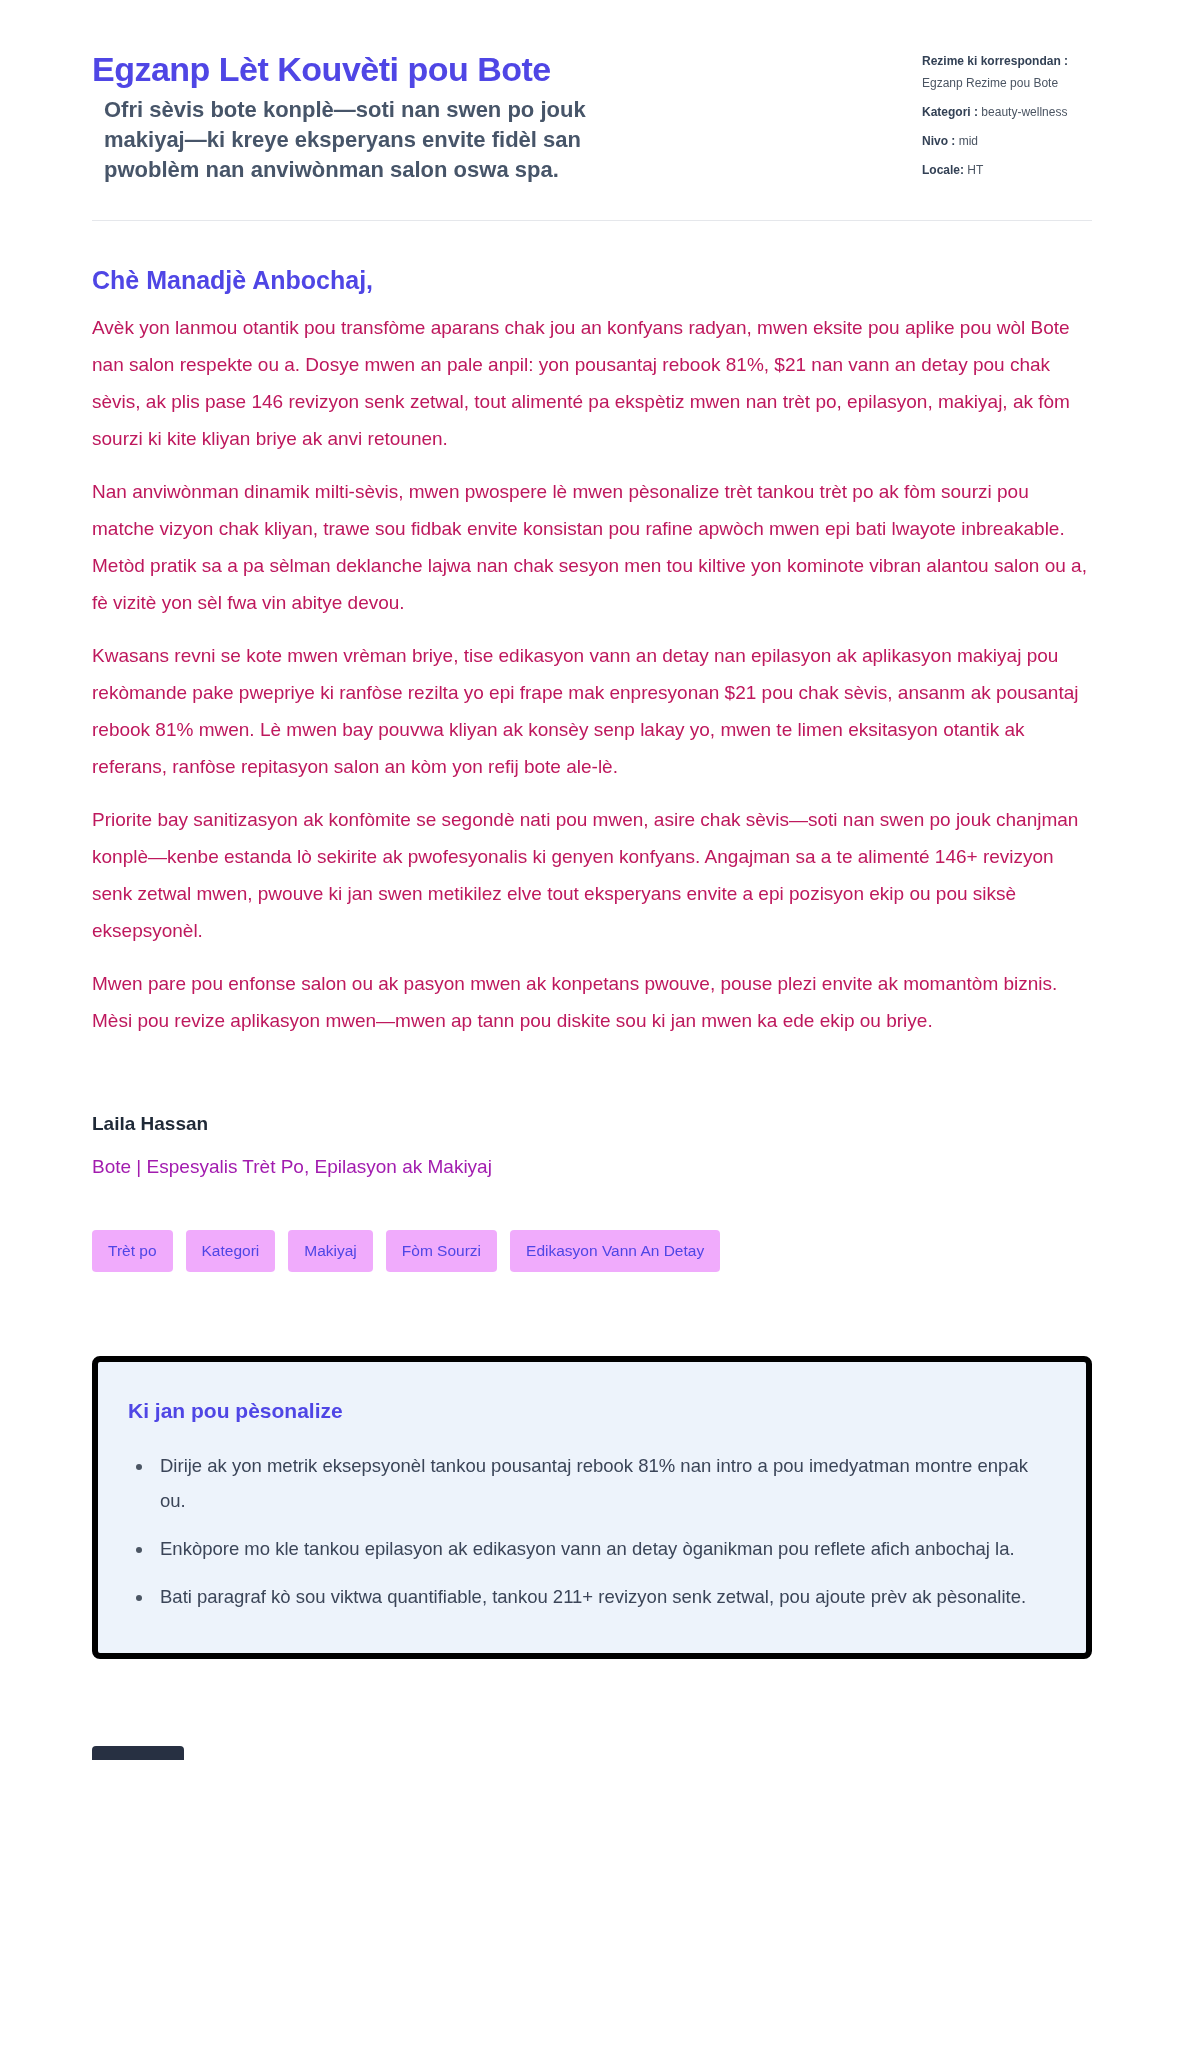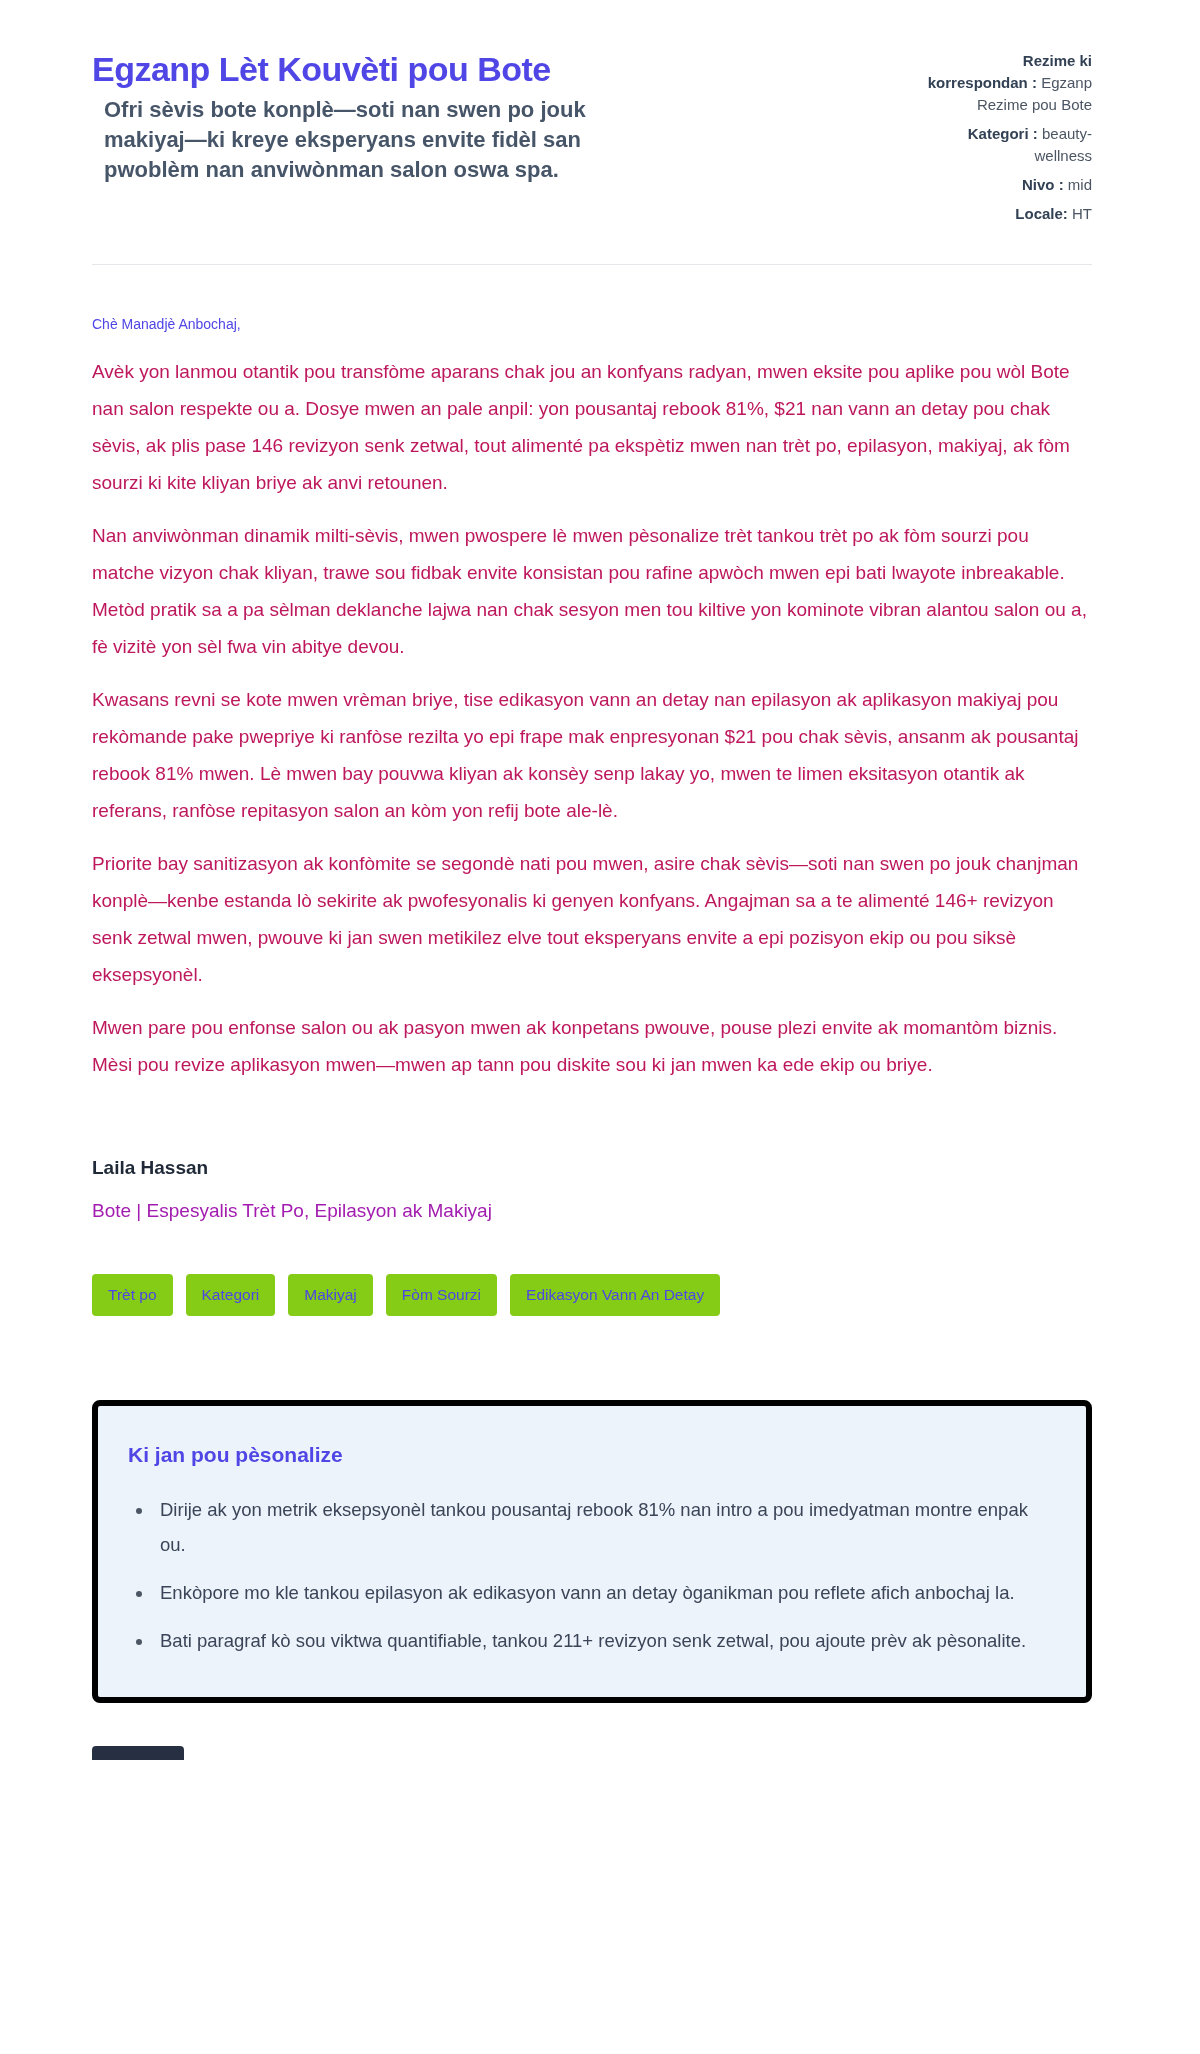--- a/index.html
+++ b/index.html
@@ -36,41 +36,41 @@
   .doc-subtitle {
     margin: 7px 12px 0;
     max-width: 500px;
     font-size: 22px;
     line-height: 30px;
     font-weight: bold;
     color: #475569;
   }
   .meta {
     width: 170px;
-    text-align: right;
-    font-size: 15px;
+    text-align: left;
+    font-size: 12px;
     line-height: 22px;
     color: #4b5563;
     overflow-wrap: anywhere;
   }
   .meta-row { margin-bottom: 7px; }
   .meta-label { font-weight: bold; color: #334155; }
 
   .divider {
     border: none;
     border-top: 1px solid #e5e7eb;
     margin: 32px 0 0;
   }
 
   
   .greeting {
     margin: 46px 0 0;
-    font-size: 14px;
-    line-height: 26px;
-    font-weight: normal;
+    font-size: 25px;
+    line-height: 26px;
+    font-weight: bold;
     color: #4f46e5;
   }
   .letter p.body-par {
     margin: 16px 0 0;
     font-size: 19px;
     line-height: 37px;
     color: #be185d;
   }
 
   
@@ -90,21 +90,21 @@
 
   
   .tags {
     margin-top: 50px;
     display: flex;
     flex-wrap: wrap;
     gap: 13px;
   }
   .tag {
     display: inline-block;
-    background: #84cc16;
+    background: #f0abfc;
     color: #4f46e5;
     font-size: 15.5px;
     line-height: 18px;
     padding: 12px 16px;
     border-radius: 4px;
     white-space: nowrap;
   }
 
   
   .callout {

